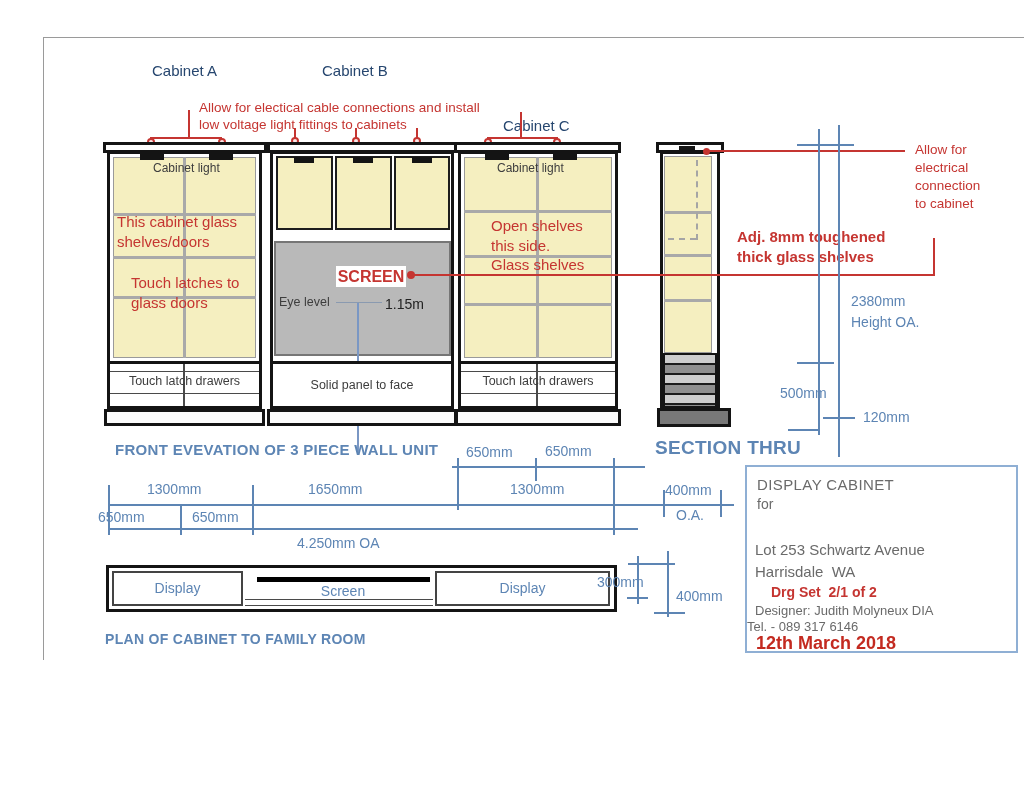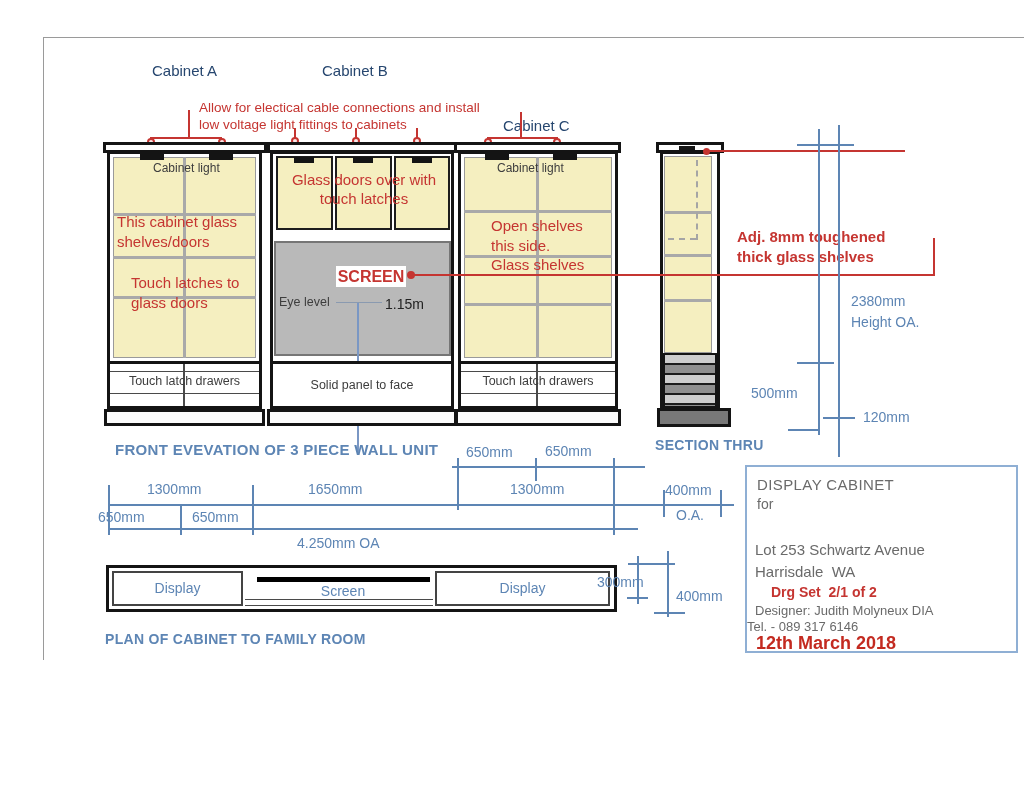--- a/index.html
+++ b/index.html
@@ -89,22 +89,20 @@
   <div class="abs plinth" style="left:104px;top:409px;width:161px;height:17px;"></div>
 
   <div class="abs cornice" style="left:267px;top:142px;width:190px;height:11px;"></div>
   <div class="abs cabbody" style="left:270px;top:151px;width:184px;height:262px;"></div>
   <div class="abs door" style="left:276px;top:156px;width:57px;height:74px;"></div>
   <div class="abs door" style="left:335px;top:156px;width:57px;height:74px;"></div>
   <div class="abs door" style="left:394px;top:156px;width:56px;height:74px;"></div>
   <div class="abs tab" style="left:294px;top:157px;width:20px;height:6px;"></div>
   <div class="abs tab" style="left:353px;top:157px;width:20px;height:6px;"></div>
   <div class="abs tab" style="left:412px;top:157px;width:20px;height:6px;"></div>
-  <div class="abs red pre" style="left:280px;top:170px;width:168px;text-align:center;font-size:15px;line-height:19px;">Glass doors over with
-touch latches</div>
   <div class="abs screen" style="left:274px;top:241px;width:177px;height:115px;"></div>
   <div class="abs" style="left:336px;top:266px;width:70px;height:21px;background:#fff;text-align:center;">
     <span class="red" style="font-size:16px;font-weight:700;line-height:21px;">SCREEN</span>
   </div>
   <div class="abs gray" style="left:279px;top:295px;font-size:12.5px;">Eye level</div>
   <div class="abs" style="left:336px;top:302px;width:46px;height:1px;background:#8a9ab0;"></div>
   <div class="abs" style="left:385px;top:296px;font-size:14px;color:#222;">1.15m</div>
   <div class="abs" style="left:357px;top:303px;width:1.5px;height:152px;background:#7a97c4;"></div>
   <div class="abs cabbody" style="left:270px;top:361px;width:184px;height:48px;"></div>
   <div class="abs gray" style="left:273px;top:378px;width:178px;text-align:center;font-size:12.5px;">Solid panel to face</div>
@@ -136,39 +134,43 @@
   <div class="abs cabbody" style="left:660px;top:151px;width:60px;height:261px;"></div>
   <div class="abs glass" style="left:664px;top:156px;width:48px;height:197px;"></div>
   <div class="abs grid-h" style="left:664px;top:211px;width:48px;"></div>
   <div class="abs grid-h" style="left:664px;top:254px;width:48px;"></div>
   <div class="abs grid-h" style="left:664px;top:299px;width:48px;"></div>
   <div class="abs dashv" style="left:696px;top:160px;height:80px;"></div>
   <div class="abs dashh" style="left:668px;top:238px;width:28px;"></div>
   <div class="abs tab" style="left:679px;top:146px;width:16px;height:6px;"></div>
   <div class="abs drawerstack" style="left:663px;top:353px;width:54px;height:55px;"></div>
   <div class="abs secplinth" style="left:657px;top:408px;width:74px;height:19px;"></div>
-  <div class="abs caption" style="left:655px;top:437px;font-size:14px;">SECTION THRU</div>
+  <div class="abs caption" style="left:655px;top:437px;font-size:19px;">SECTION THRU</div>
 
   <div class="abs rdot" style="left:703px;top:148px;width:7px;height:7px;"></div>
   <div class="abs rhl" style="left:709px;top:150px;width:196px;"></div>
   <div class="abs rdot" style="left:407px;top:271px;"></div>
   <div class="abs rhl" style="left:414px;top:274px;width:521px;"></div>
   <div class="abs rvl" style="left:933px;top:238px;height:38px;"></div>
+  <div class="abs red pre" style="left:915px;top:141px;font-size:13.5px;line-height:18px;">Allow for
+electrical
+connection
+to cabinet</div>
   <div class="abs red pre" style="left:737px;top:227px;font-size:15px;line-height:20px;font-weight:600;">Adj. 8mm toughened
 thick glass shelves</div>
 
   <div class="abs vl" style="left:818px;top:129px;height:306px;"></div>
   <div class="abs vl" style="left:838px;top:125px;height:332px;"></div>
   <div class="abs hl" style="left:797px;top:144px;width:57px;"></div>
   <div class="abs hl" style="left:797px;top:362px;width:37px;"></div>
   <div class="abs hl" style="left:823px;top:417px;width:32px;"></div>
   <div class="abs hl" style="left:788px;top:429px;width:32px;"></div>
   <div class="abs dim" style="left:851px;top:293px;">2380mm</div>
   <div class="abs dim" style="left:851px;top:314px;">Height OA.</div>
-  <div class="abs dim" style="left:751px;top:385px;">500mm</div>
+  <div class="abs dim" style="left:780px;top:385px;">500mm</div>
   <div class="abs dim" style="left:863px;top:409px;">120mm</div>
 
   <div class="abs hl" style="left:452px;top:466px;width:193px;"></div>
   <div class="abs hl" style="left:108px;top:504px;width:537px;"></div>
   <div class="abs hl" style="left:642px;top:504px;width:92px;"></div>
   <div class="abs hl" style="left:108px;top:528px;width:530px;"></div>
   <div class="abs vl" style="left:108px;top:485px;height:50px;"></div>
   <div class="abs vl" style="left:180px;top:504px;height:31px;"></div>
   <div class="abs vl" style="left:252px;top:485px;height:50px;"></div>
   <div class="abs vl" style="left:457px;top:458px;height:52px;"></div>

